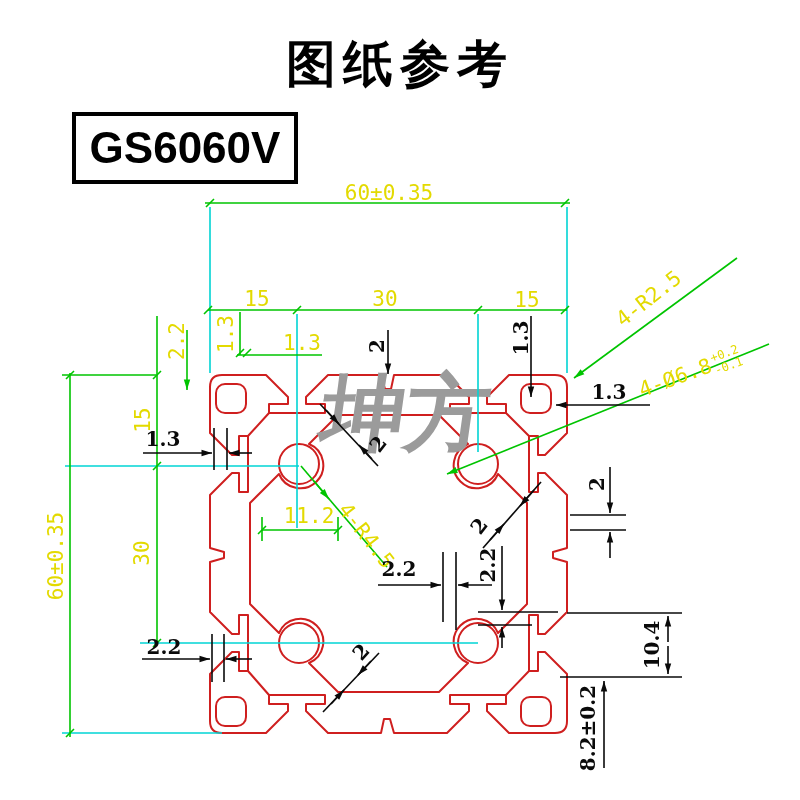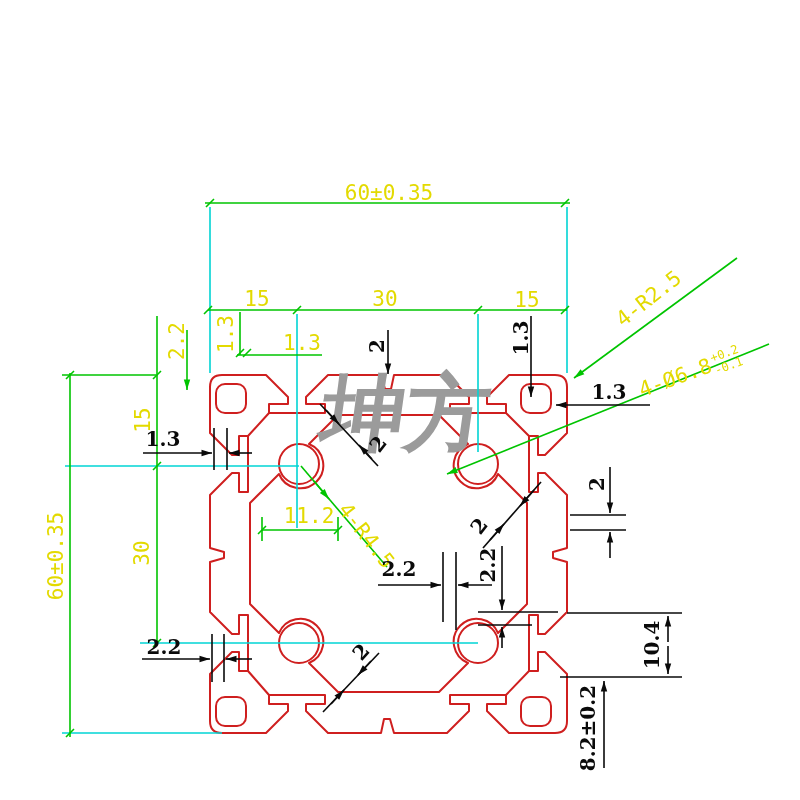--- a/index.html
+++ b/index.html
@@ -144,20 +144,24 @@
       <line x1="214" y1="428" x2="214" y2="470"></line>
       <line x1="227" y1="428" x2="227" y2="470"></line>
       <line x1="668" y1="642" x2="668" y2="616" marker-end="url(#mb)"></line>
       <line x1="668" y1="646" x2="668" y2="674" marker-end="url(#mb)"></line>
       <line x1="567" y1="613" x2="682" y2="613"></line>
       <line x1="560" y1="677" x2="682" y2="677"></line>
       <line x1="604" y1="768" x2="604" y2="681" marker-end="url(#mb)"></line>
     </g>
   </svg>
 
+  <div class="page-title">图纸参考</div>
+  <div class="model-box">
+    <span>GS6060V</span>
+  </div>
 
   <div class="lbl yl" style="left:389px;top:193px;transform:translate(-50%,-50%);">60±0.35</div>
   <div class="lbl yl" style="left:257px;top:299px;transform:translate(-50%,-50%);">15</div>
   <div class="lbl yl" style="left:385px;top:299px;transform:translate(-50%,-50%);">30</div>
   <div class="lbl yl" style="left:527px;top:300px;transform:translate(-50%,-50%);">15</div>
   <div class="lbl yl" style="left:177px;top:341px;transform:translate(-50%,-50%) rotate(-90deg);">2.2</div>
   <div class="lbl yl" style="left:226px;top:334px;transform:translate(-50%,-50%) rotate(-90deg);">1.3</div>
   <div class="lbl yl" style="left:302px;top:343px;transform:translate(-50%,-50%);">1.3</div>
   <div class="lbl yl" style="left:649px;top:299px;transform:translate(-50%,-50%) rotate(-38deg);">4-R2.5</div>
   <div class="lbl yl tolwrap" style="left:690px;top:373px;transform:translate(-50%,-50%) rotate(-20deg);">

